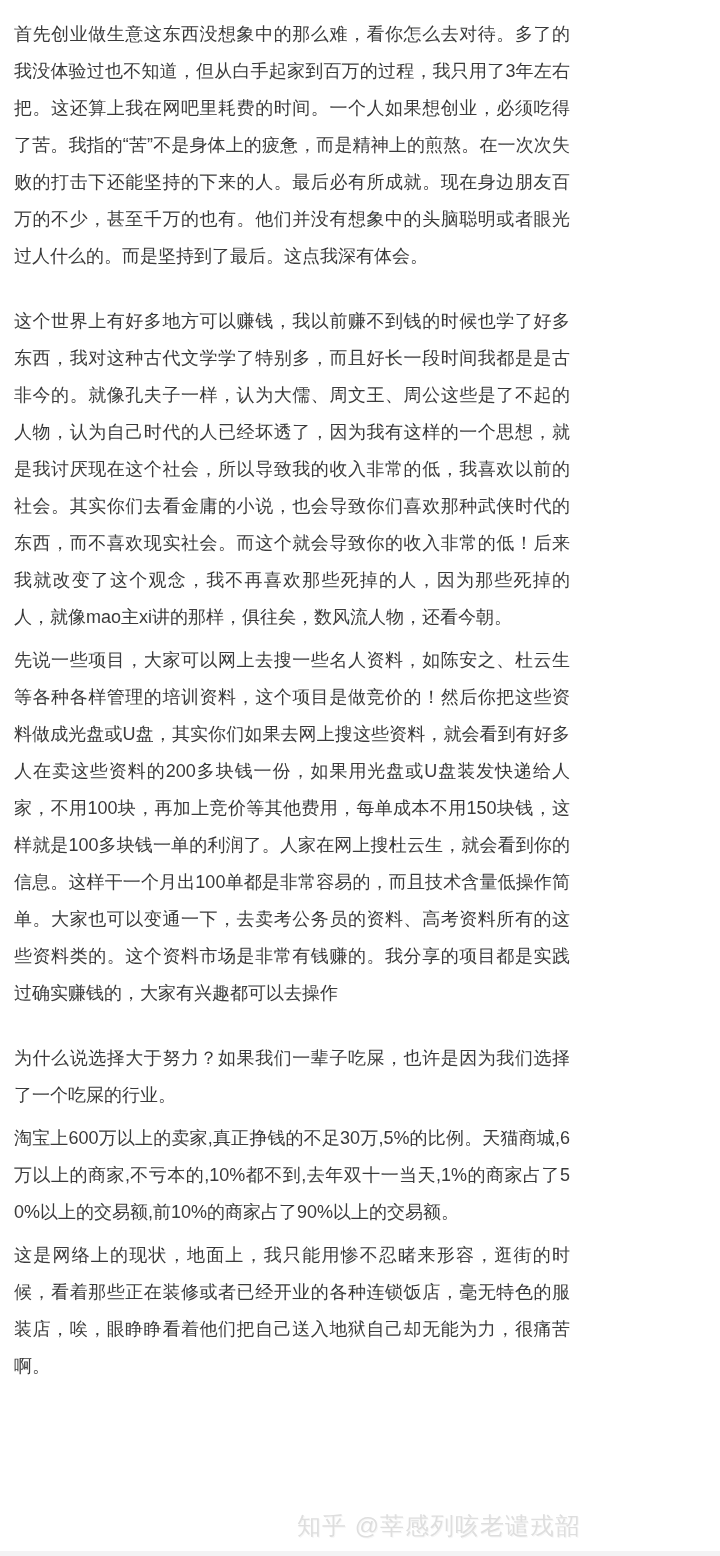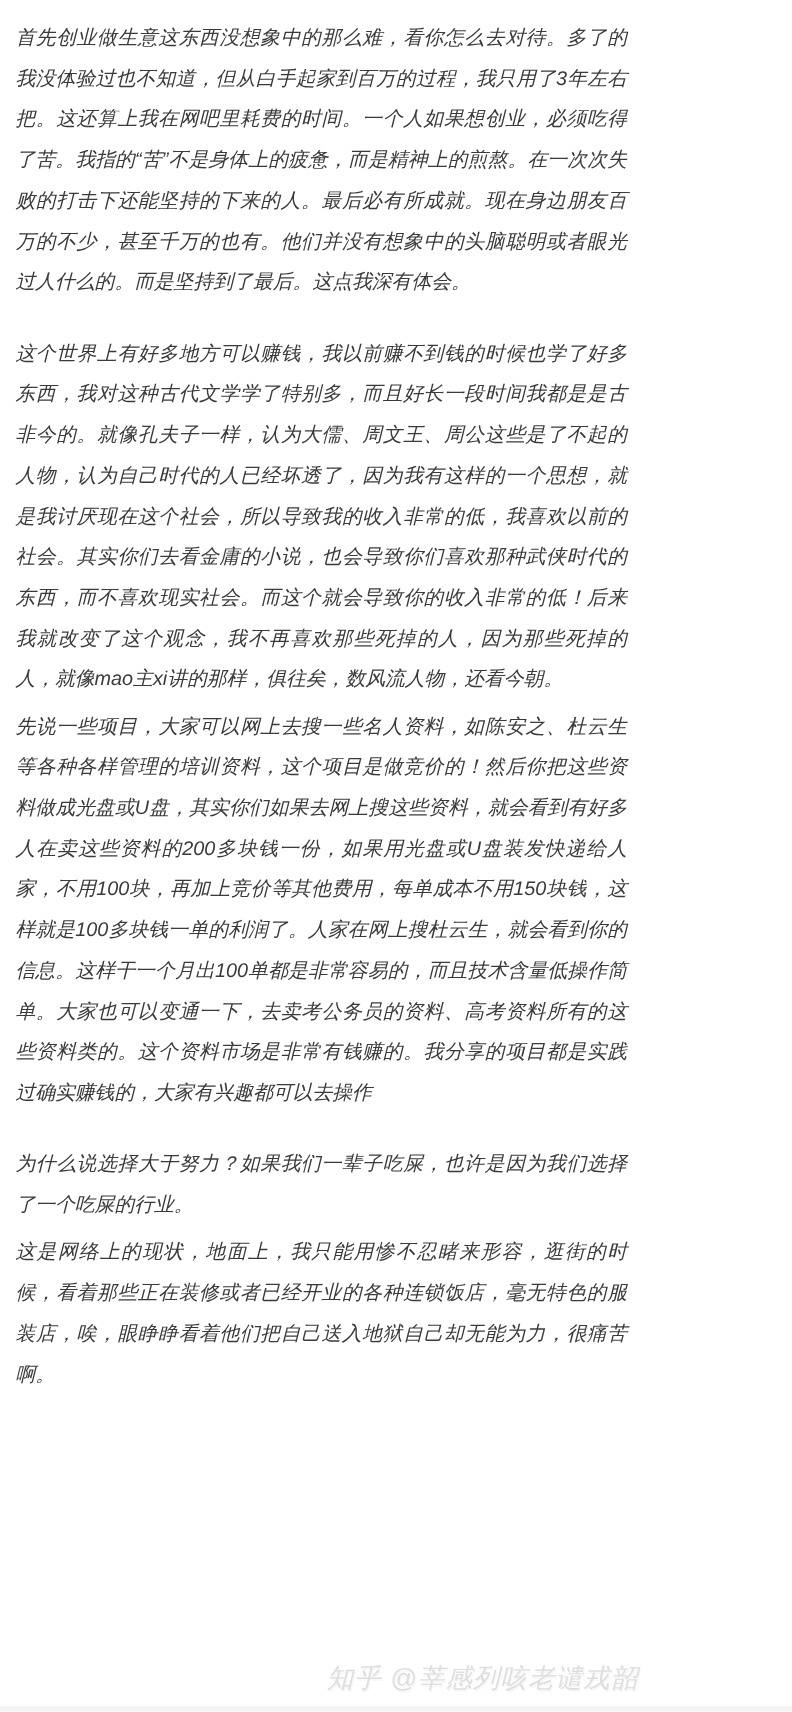--- a/index.html
+++ b/index.html
@@ -14,21 +14,20 @@
     position: relative;
     font-family: "Liberation Sans", "DejaVu Sans", sans-serif;
   }
   .page {
     box-sizing: border-box;
     width: 584px;
     height: 1556px;
     padding: 16px 14px 0 14px;
     position: relative;
     background: #ffffff;
-    font-style: italic;
   }
   .para {
     font-size: 18px;
     line-height: 37px;
     color: #3a3a3a;
     margin: 0 0 6px 0;
     text-align: justify;
     word-break: break-all;
   }
   .after-xl { margin-bottom: 28px; }
@@ -59,20 +58,21 @@
 
   <p class="para after-xl">首先创业做生意这东西没想象中的那么难，看你怎么去对待。多了的我没体验过也不知道，但从白手起家到百万的过程，我只用了3年左右把。这还算上我在网吧里耗费的时间。一个人如果想创业，必须吃得了苦。我指的“苦”不是身体上的疲惫，而是精神上的煎熬。在一次次失败的打击下还能坚持的下来的人。最后必有所成就。现在身边朋友百万的不少，甚至千万的也有。他们并没有想象中的头脑聪明或者眼光过人什么的。而是坚持到了最后。这点我深有体会。</p>
 
   <p class="para">这个世界上有好多地方可以赚钱，我以前赚不到钱的时候也学了好多东西，我对这种古代文学学了特别多，而且好长一段时间我都是是古非今的。就像孔夫子一样，认为大儒、周文王、周公这些是了不起的人物，认为自己时代的人已经坏透了，因为我有这样的一个思想，就是我讨厌现在这个社会，所以导致我的收入非常的低，我喜欢以前的社会。其实你们去看金庸的小说，也会导致你们喜欢那种武侠时代的东西，而不喜欢现实社会。而这个就会导致你的收入非常的低！后来我就改变了这个观念，我不再喜欢那些死掉的人，因为那些死掉的人，就像mao主xi讲的那样，俱往矣，数风流人物，还看今朝。</p>
 
 
   <p class="para after-xl">先说一些项目，大家可以网上去搜一些名人资料，如陈安之、杜云生等各种各样管理的培训资料，这个项目是做竞价的！然后你把这些资料做成光盘或U盘，其实你们如果去网上搜这些资料，就会看到有好多人在卖这些资料的200多块钱一份，如果用光盘或U盘装发快递给人家，不用100块，再加上竞价等其他费用，每单成本不用150块钱，这样就是100多块钱一单的利润了。人家在网上搜杜云生，就会看到你的信息。这样干一个月出100单都是非常容易的，而且技术含量低操作简单。大家也可以变通一下，去卖考公务员的资料、高考资料所有的这些资料类的。这个资料市场是非常有钱赚的。我分享的项目都是实践过确实赚钱的，大家有兴趣都可以去操作</p>
 
   <p class="para">为什么说选择大于努力？如果我们一辈子吃屎，也许是因为我们选择了一个吃屎的行业。</p>
 
+  <p class="para">淘宝上600万以上的卖家,真正挣钱的不足30万,5%的比例。天猫商城,6万以上的商家,不亏本的,10%都不到,去年双十一当天,1%的商家占了50%以上的交易额,前10%的商家占了90%以上的交易额。</p>
 
 
   <p class="para">这是网络上的现状，地面上，我只能用惨不忍睹来形容，逛街的时候，看着那些正在装修或者已经开业的各种连锁饭店，毫无特色的服装店，唉，眼睁睁看着他们把自己送入地狱自己却无能为力，很痛苦啊。</p>
 
   <div class="watermark">知乎 @莘感列咳老谴戎韶</div>
 
   <div class="bottom-divider"></div>
 
 </div>
 

